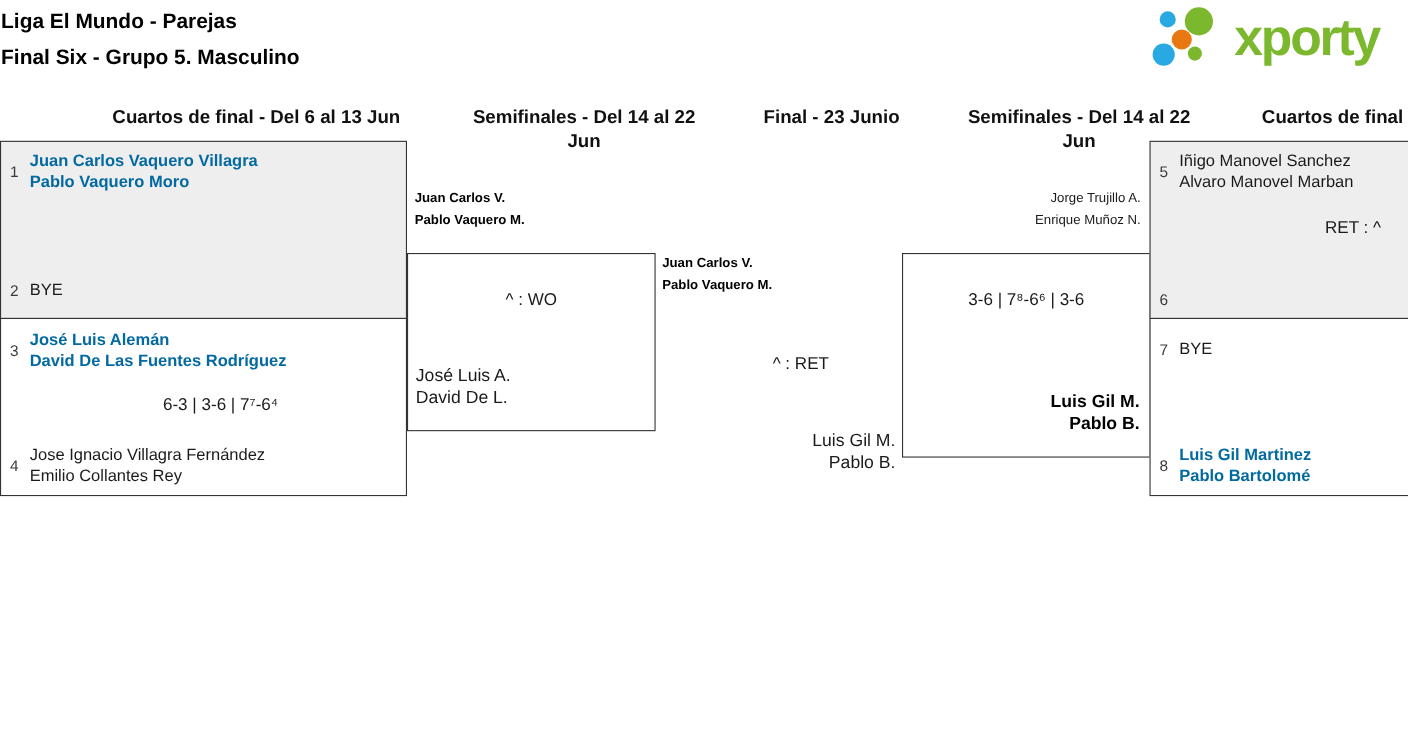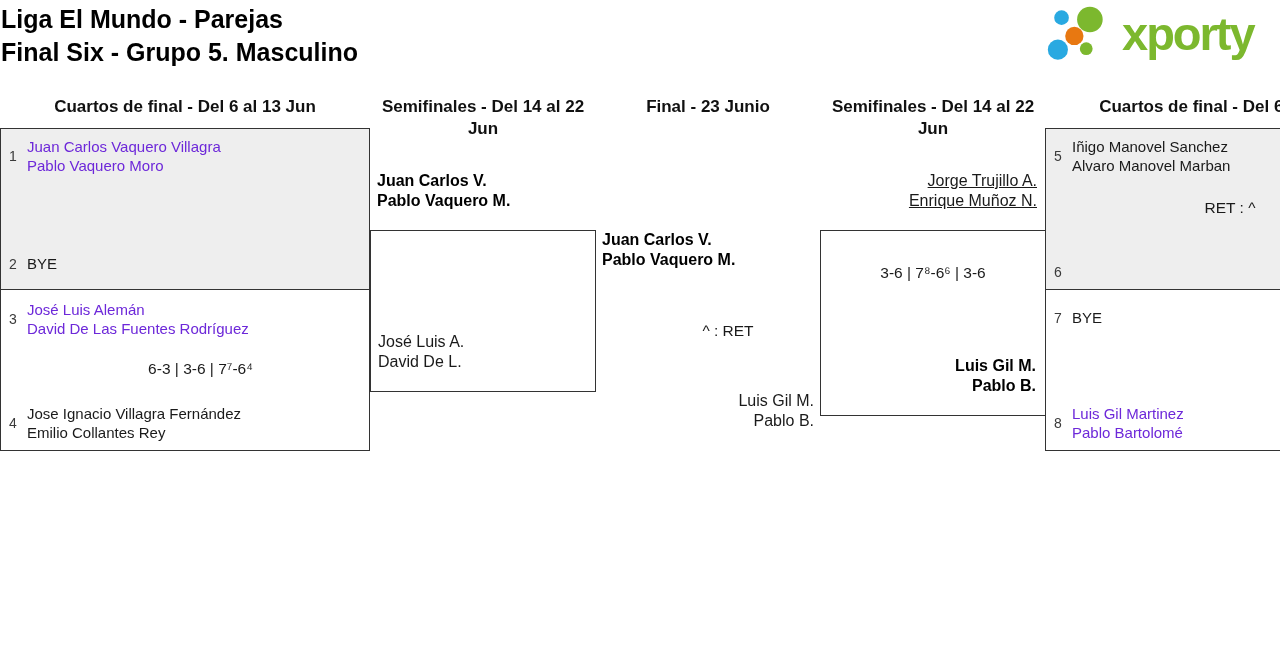--- a/index.html
+++ b/index.html
@@ -1,62 +1,62 @@
 <!DOCTYPE html>
 <html><head>
 <meta charset="utf-8">
 <style>
   html,body{margin:0;padding:0;}
   body{background:#fff;font-family:"Liberation Sans","DejaVu Sans",sans-serif;color:#111;}
   .page{position:relative;width:1280px;height:664px;background:#fff;overflow:hidden;}
 
   
-  .page-title{position:absolute;left:1px;top:3px;font-size:25px;font-weight:700;line-height:33px;color:#000;}
+  .page-title{position:absolute;left:1px;top:3px;font-size:19px;font-weight:700;line-height:33px;color:#000;}
   .logo{position:absolute;left:1046px;top:3px;display:flex;align-items:flex-start;}
   .logo-word{font-size:47px;font-weight:700;color:#7cb82e;letter-spacing:-2px;line-height:62px;margin-left:12px;}
 
   
-  .round-header{position:absolute;top:96px;text-align:center;font-size:17px;font-weight:600;line-height:22px;color:#111;}
+  .round-header{position:absolute;top:96px;text-align:center;font-size:17px;font-weight:600;line-height:22px;color:#111;padding-left:48px;}
   #rh1{left:0;width:370px;}
   #rh2{left:372px;width:222px;}
   #rh3{left:595px;width:226px;}
   #rh4{left:822px;width:222px;}
   #rh5{left:1045px;width:370px;}
 
   
   .box{position:absolute;border:1px solid #333;background:#fff;box-sizing:border-box;}
   .box.shaded{background:#eee;}
   #qf1{left:0;top:128px;width:370px;height:162px;}
   #qf2{left:0;top:289px;width:370px;height:162px;}
   #sf1{left:370px;top:230px;width:226px;height:162px;}
   #sf2{left:820px;top:230px;width:226px;height:186px;}
   #qf3{left:1045px;top:128px;width:370px;height:162px;}
   #qf4{left:1045px;top:289px;width:370px;height:162px;}
 
   .team{position:absolute;left:8px;right:8px;display:flex;align-items:center;gap:10px;}
   .seed{font-size:14px;color:#3a3a3a;min-width:8px;flex:none;}
   .names{font-size:15px;line-height:19px;color:#1a1a1a;}
-  .winner .names{font-weight:400;color:#6d28d9;}
+  .winner .names{font-weight:700;color:#0369a1;}
   .score{position:absolute;left:0;right:0;text-align:center;font-size:15.5px;color:#1a1a1a;}
 
   #qf1 .t1{top:8px;}   #qf1 .t2{bottom:16px;}
   #qf2 .t1{top:10px;}  #qf2 .t2{bottom:8px;}  #qf2 .score{top:50%;margin-top:-10px;padding-left:31px;}
   #qf3 .t1{top:8px;}   #qf3 .t2{bottom:9px;}  #qf3 .score{top:50%;margin-top:-10px;}
   #qf4 .t1{top:18px;}  #qf4 .t2{bottom:8px;}
 
   .sf-names{font-size:16px;line-height:19.5px;color:#1a1a1a;}
   #sf1 .score{top:33px;}
   #sf1 .loser{position:absolute;left:7px;bottom:20px;}
   #sf2 .score{top:33px;}
   #sf2 .winner-names{position:absolute;right:9px;bottom:20px;text-align:right;font-weight:700;color:#000;}
 
   
-  .adv{position:absolute;font-size:16px;line-height:19.5px;color:#1a1a1a;}
+  .adv{position:absolute;font-size:12px;line-height:19.5px;color:#1a1a1a;}
   #adv-sf1{left:377px;top:171px;font-weight:700;color:#000;}
-  #adv-sf2{left:820px;width:217px;top:171px;text-align:right;text-decoration:underline;}
+  #adv-sf2{left:820px;width:217px;top:171px;text-align:right;}
   #adv-final{left:602px;top:230px;font-weight:700;color:#000;}
   #final-score{position:absolute;left:595px;width:266px;top:322px;text-align:center;font-size:15.5px;color:#1a1a1a;}
   #final-team2{position:absolute;left:595px;width:219px;top:391px;text-align:right;font-size:16px;line-height:19.5px;color:#1a1a1a;}
 </style>
 </head>
 <body>
 
 <div class="page">
 
   <div class="page-title">
@@ -115,20 +115,21 @@
         <div>Emilio Collantes Rey</div>
       </span>
     </div>
   </div>
 
   <div class="adv" id="adv-sf1">
     <div>Juan Carlos V.</div>
     <div>Pablo Vaquero M.</div>
   </div>
   <div class="box" id="sf1">
+    <div class="score">^ : WO</div>
     <div class="loser sf-names">
       <div>José Luis A.</div>
       <div>David De L.</div>
     </div>
   </div>
 
   <div class="adv" id="adv-final">
     <div>Juan Carlos V.</div>
     <div>Pablo Vaquero M.</div>
   </div>

